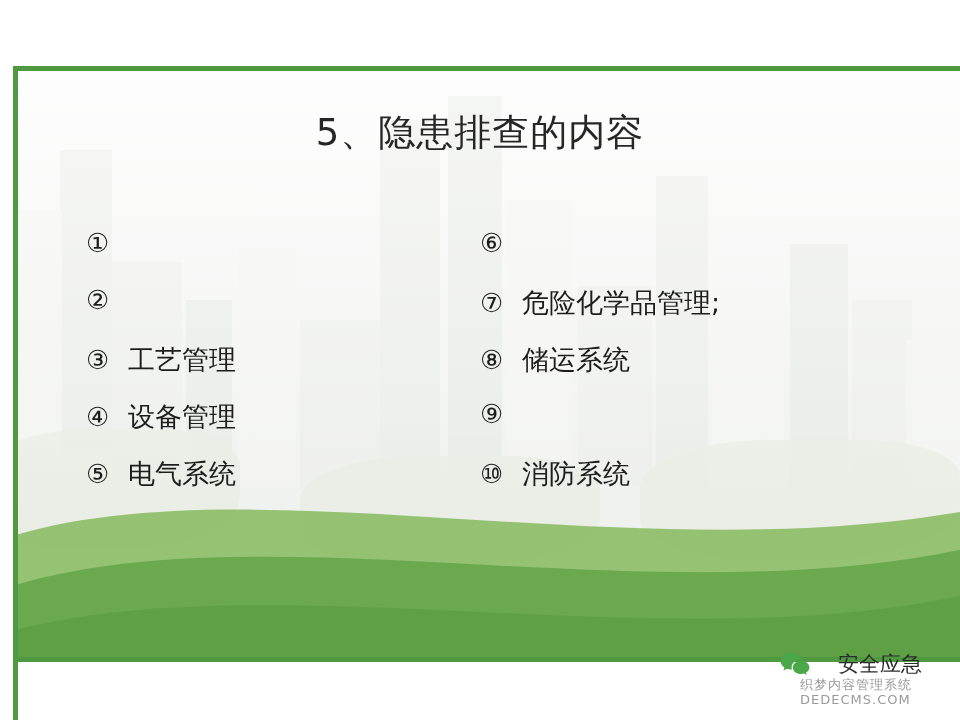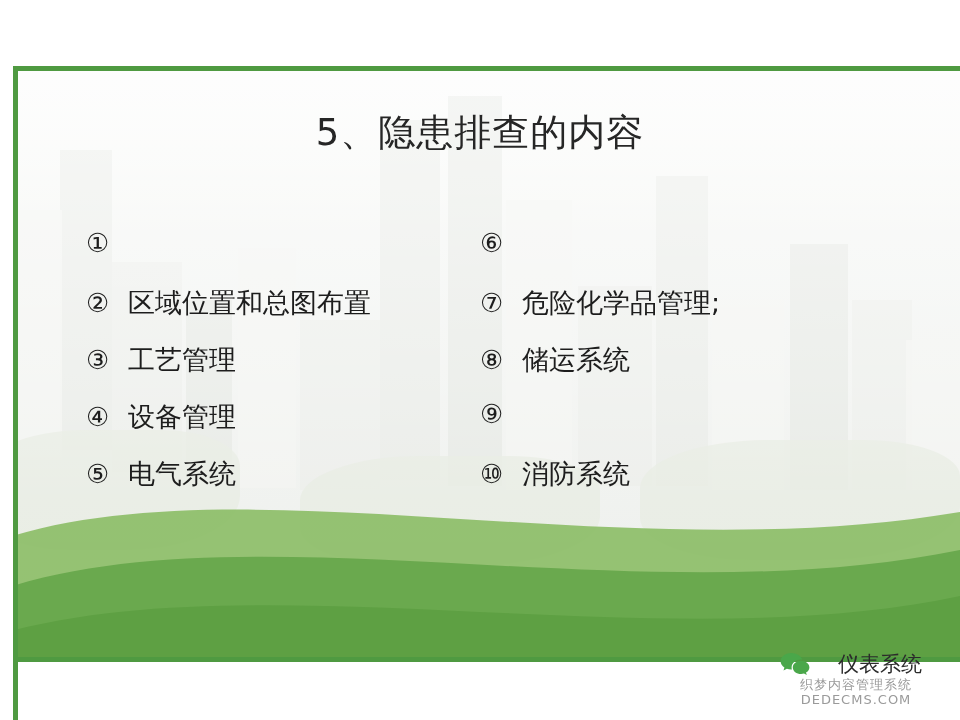--- a/index.html
+++ b/index.html
@@ -172,21 +172,21 @@
     font-family: "DejaVu Sans", "Liberation Sans", sans-serif;
   }
   .watermark {
     position: absolute;
     right: 48px;
     bottom: 12px;
     font-size: 13px;
     color: #9a9a9a;
     letter-spacing: 1px;
     font-family: "DejaVu Sans", "Liberation Sans", sans-serif;
-    text-align: center;
+    text-align: left;
     line-height: 1.15;
   }
 </style>
 </head>
 <body>
 
 <div class="slide">
 
   <div class="photo">
     <div class="photo-sky"></div>
@@ -232,21 +232,20 @@
   <div class="title">5、隐患排查的内容</div>
 
   <div class="columns">
 
     <div class="col col-left">
       <div class="item">
         <span class="num">①</span>
       </div>
       <div class="item">
         <span class="num">②</span>
-        <span class="txt">区域位置和总图布置</span>
       </div>
       <div class="item">
         <span class="num">③</span>
         <span class="txt">工艺管理</span>
       </div>
       <div class="item">
         <span class="num">④</span>
         <span class="txt">设备管理</span>
       </div>
       <div class="item">
@@ -277,20 +276,20 @@
     </div>
 
   </div>
 
   <div class="wechat-logo">
     <svg width="30" height="26" viewBox="0 0 30 26" xmlns="http://www.w3.org/2000/svg">
       <path d="M11 1C5.2 1 0.6 4.7 0.6 9.2c0 2.5 1.5 4.8 3.8 6.3L3.5 18.6l3.4-1.8c1.3 0.4 2.7 0.6 4.1 0.6 0.3 0 0.6 0 0.9 0-0.2-0.6-0.3-1.3-0.3-2 0-4.3 4.3-7.8 9.6-7.8 0.4 0 0.7 0 1.1 0.1C21.4 4.1 16.7 1 11 1z" fill="#4aa74a"></path>
       <path d="M29.4 15.4c0-3.6-3.7-6.6-8.3-6.6s-8.3 3-8.3 6.6c0 3.6 3.7 6.6 8.3 6.6 1 0 2-0.2 2.9-0.4l2.8 1.5-0.8-2.5c1.9-1.2 3.4-3 3.4-5.2z" fill="#4aa74a"></path>
     </svg>
   </div>
-  <div class="wechat-text">仪表系统</div>
+  <div class="wechat-text">安全应急</div>
 
   <div class="watermark">
     <div>织梦内容管理系统</div>
     <div>DEDECMS.COM</div>
   </div>
 
 </div>
 
 </body></html>

